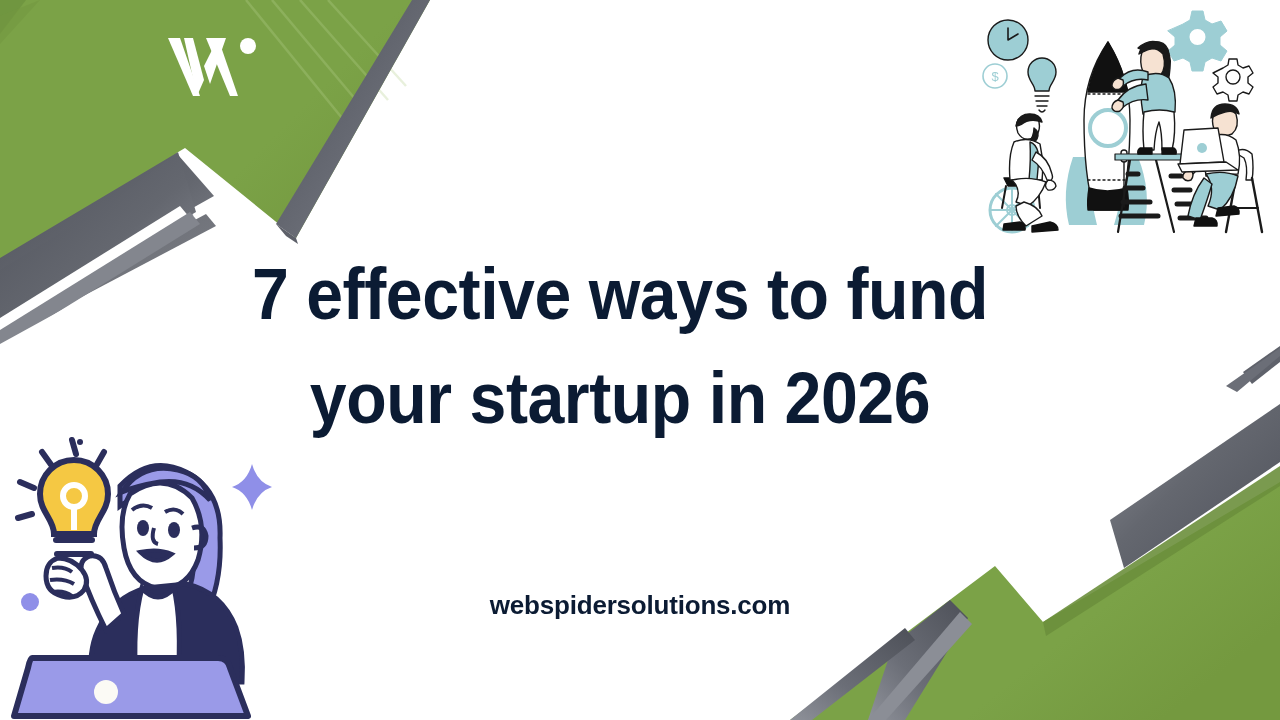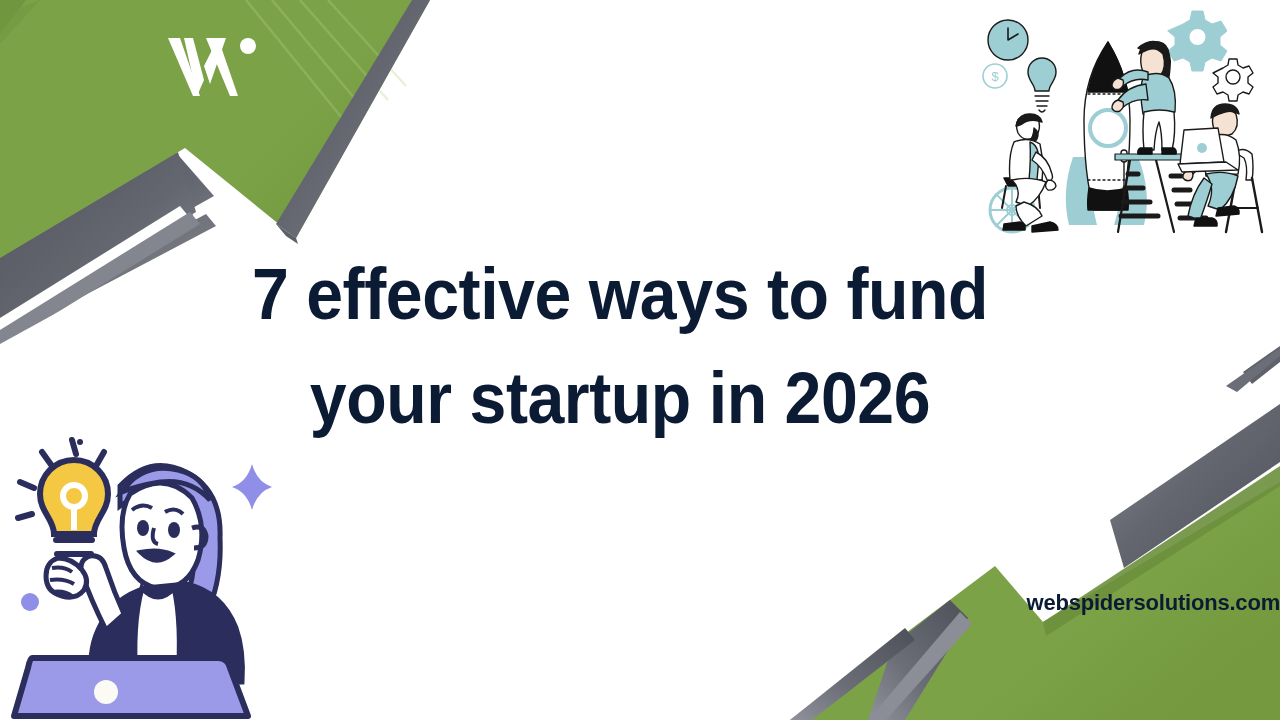--- a/index.html
+++ b/index.html
@@ -51,25 +51,25 @@
     transform-origin: center top;
     white-space: pre-line;
   }
 
   
   .site-url {
     position: absolute;
     left: 0;
     top: 590px;
     width: 1280px;
-    text-align: right;
+    text-align: center;
     color: #0b1b33;
     font-family: "Liberation Sans", sans-serif;
     font-weight: 700;
-    font-size: 22px;
+    font-size: 26px;
     letter-spacing: -0.2px;
   }
 
   
   .illo-topright {
     position: absolute;
     right: 2px;
     top: 2px;
     width: 300px;
     height: 240px;

